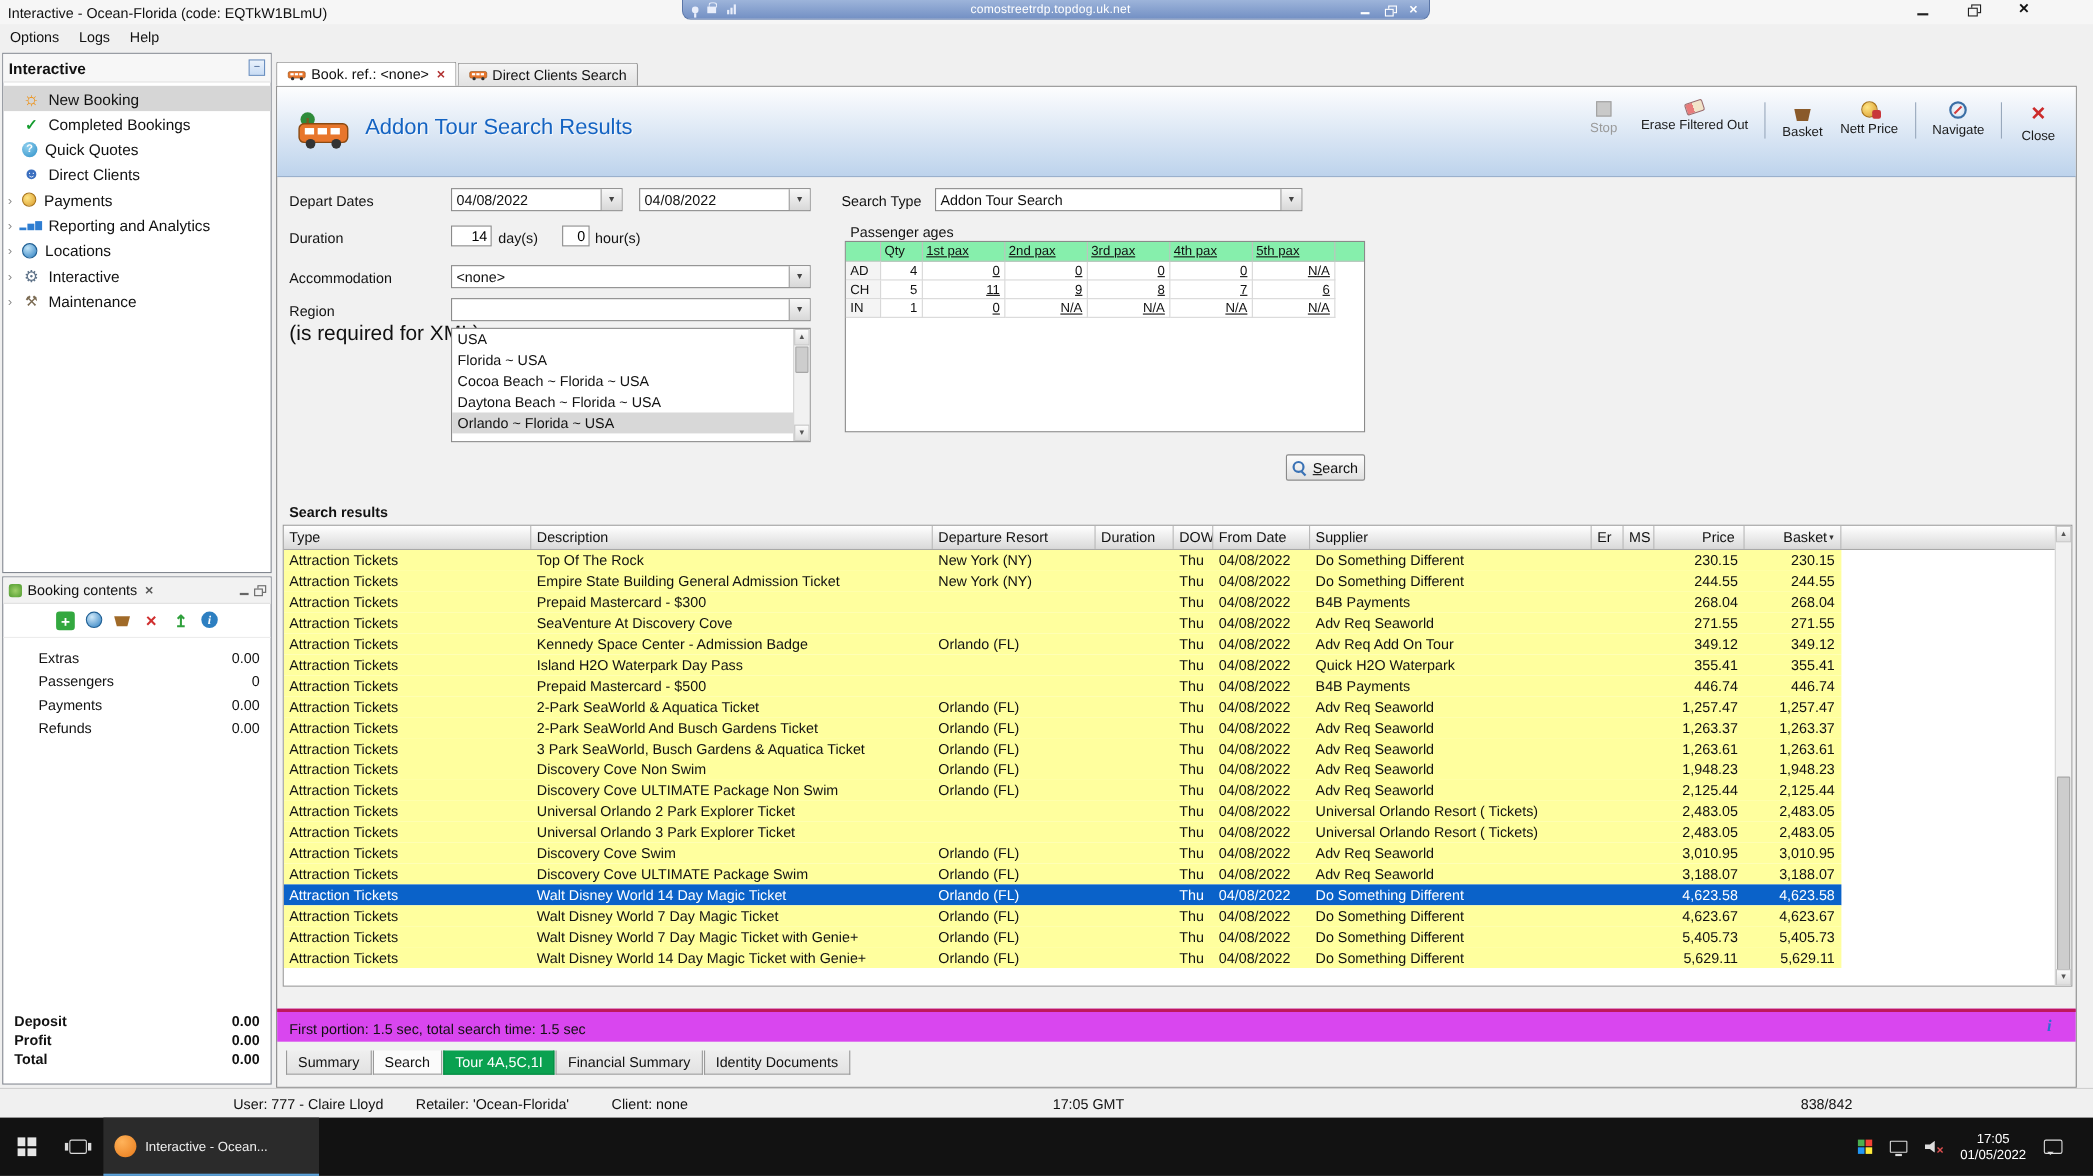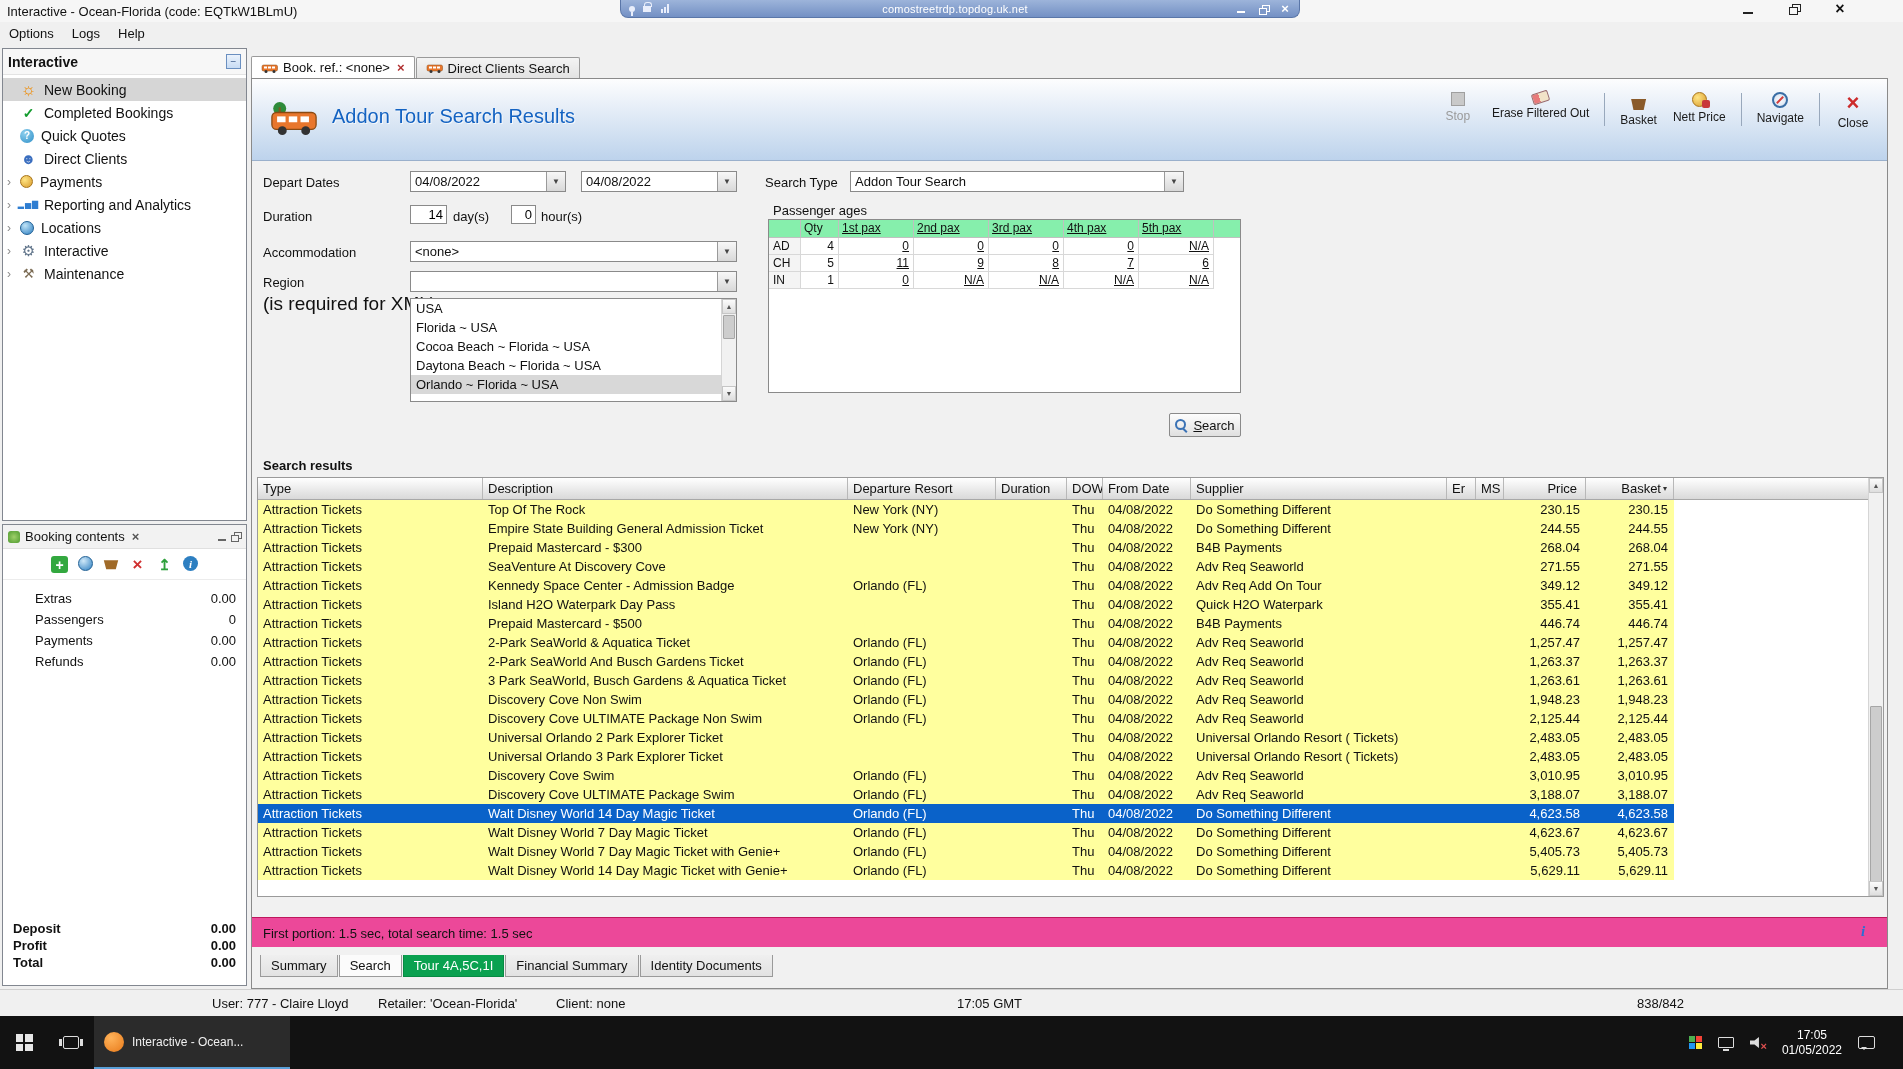--- a/index.html
+++ b/index.html
@@ -156,21 +156,21 @@
   .rt-h { display:flex; align-items:center; border-right:1px solid #b8b8b8; padding-left:5px; white-space:nowrap; overflow:hidden; flex:none; }
   .rt-h.colr { justify-content:flex-end; padding-right:6px; }
   .rt-h .sort { font-size:8px; margin-left:2px; color:#333; }
   .c1{width:225px} .c2{width:365px} .c3{width:148px} .c4{width:71px} .c5{width:36px} .c6{width:88px} .c7{width:256px} .c8{width:29px} .c9{width:28px} .c10{width:82px} .c11{width:88px}
   .rt-row { display:flex; height:19px; line-height:19px; width:1416px; background:#ffff9e; font-size:13px; }
   .rt-row span { flex:none; padding-left:5px; white-space:nowrap; overflow:hidden; }
   .rt-row span.colr { text-align:right; padding-right:6px; padding-left:0; }
   .rt-row.sel { background:#0a62c9; color:#fff; }
   #rt-vsb { position:absolute; right:0; top:0; bottom:0; width:15px; background:#f1f1f1; border-left:1px solid #d5d5d5; }
   #rt-thumb { top:228px; height:176px; }
-  #search-status { position:absolute; left:0; right:0; top:838px; height:30px; border-top:1px solid #be185d; background:#ec4899; }
+  #search-status { position:absolute; left:0; right:0; top:838px; height:30px; border-top:3px solid #be185d; background:#d946ef; }
   #search-status-text { position:absolute; left:11px; top:8px; font-size:13px; }
   .info-i { position:absolute; right:16px; top:5px; width:16px; height:18px; color:#2a6fd4; font:italic bold 15px "Liberation Serif", serif; text-align:center; }
   .info-i::before { content:"i"; }
   #bottom-tabs { position:absolute; left:8px; top:876px; display:flex; }
   .btab { padding:3px 10px; font-size:13px; background:linear-gradient(#efefef,#e2e2e2); border:1px solid #9a9a9a; border-top:none; margin-right:1px; white-space:nowrap; }
   .btab.active { background:#fbfbfb; }
   .btab.green { background:#0aa150; color:#fff; border-color:#078a43; }
 
   
   #app-statusbar { position:absolute; left:0; top:989px; width:100%; height:27px; background:#f0f0f0; border-top:1px solid #cfcfcf; font-size:13px; }

